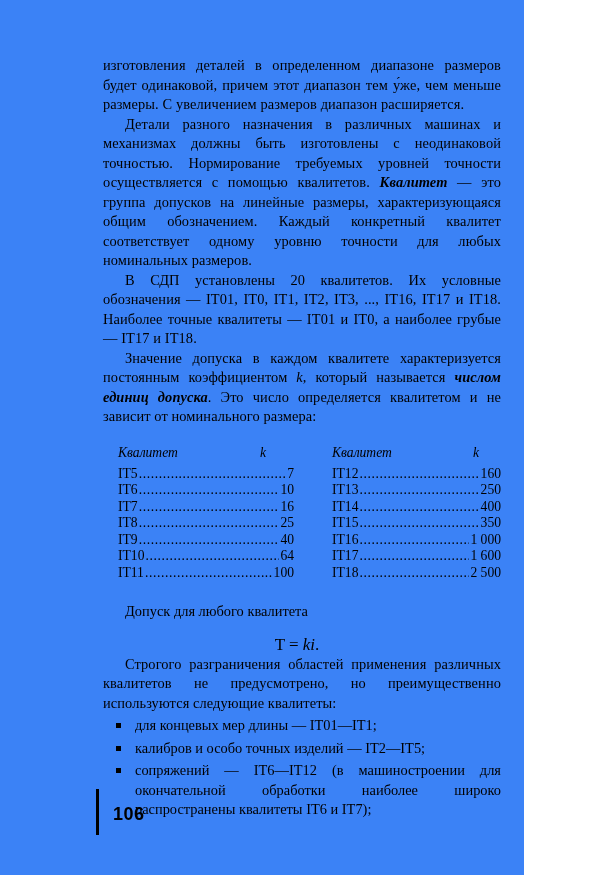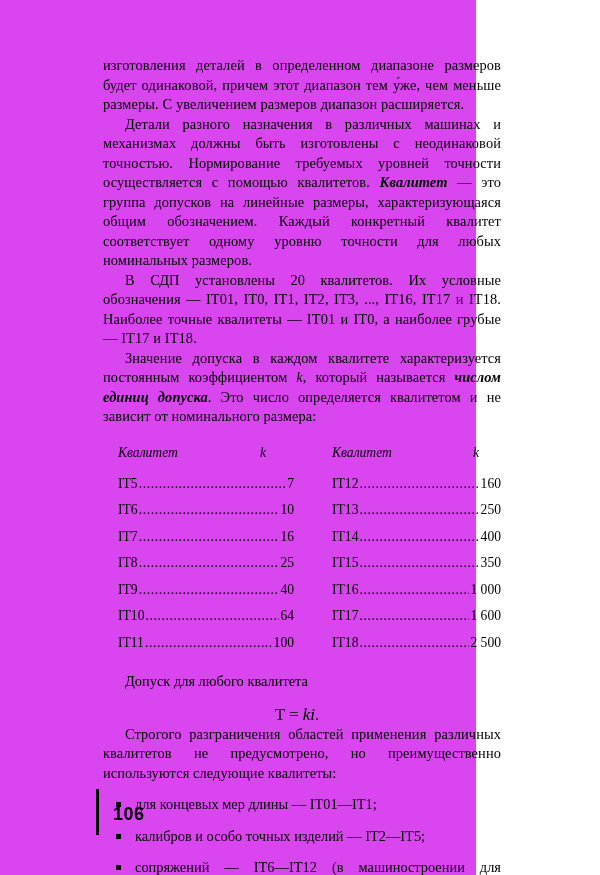--- a/index.html
+++ b/index.html
@@ -12,23 +12,23 @@
     height: 875px;
     position: relative;
     font-family: "Liberation Serif", "DejaVu Serif", serif;
     color: #000000;
     overflow: hidden;
   }
 
   .page {
     position: absolute;
     left: 0; top: 0;
-    width: 476px;
+    width: 524px;
     height: 875px;
-    background: #d946ef;
+    background: #3b82f6;
   }
 
   .content {
     position: absolute;
     left: 103px;
     top: 56px;
     width: 398px;
   }
 
   p.para {
@@ -64,21 +64,20 @@
     padding-bottom: 4px;
   }
   .kcol.left .khead { padding-left: 15px; padding-right: 36px; }
   .kcol.right .khead { padding-left: 30px; padding-right: 22px; }
 
   .krow {
     display: flex;
     align-items: flex-end;
     font-size: 13.6px;
     line-height: 16.6px;
-    margin-top: 10px;
   }
   .kcol.left .krow { padding-left: 15px; padding-right: 8px; }
   .kcol.right .krow { padding-left: 30px; padding-right: 0px; }
 
   .klabel { white-space: nowrap; }
   .kdots {
     flex: 1 1 auto;
     overflow: hidden;
     white-space: nowrap;
     margin: 0 1px;
@@ -113,21 +112,21 @@
     margin: 1px 0 0 0;
     padding: 0;
     list-style: none;
   }
   ul.blist li {
     position: relative;
     padding-left: 32px;
     font-size: 14.4px;
     line-height: 19.5px;
     text-align: justify;
-    margin-top: 12px;
+    margin-top: 3px;
   }
   ul.blist li .sq {
     position: absolute;
     left: 13px;
     top: 7px;
     width: 5px;
     height: 5px;
     background: #000;
   }
 

